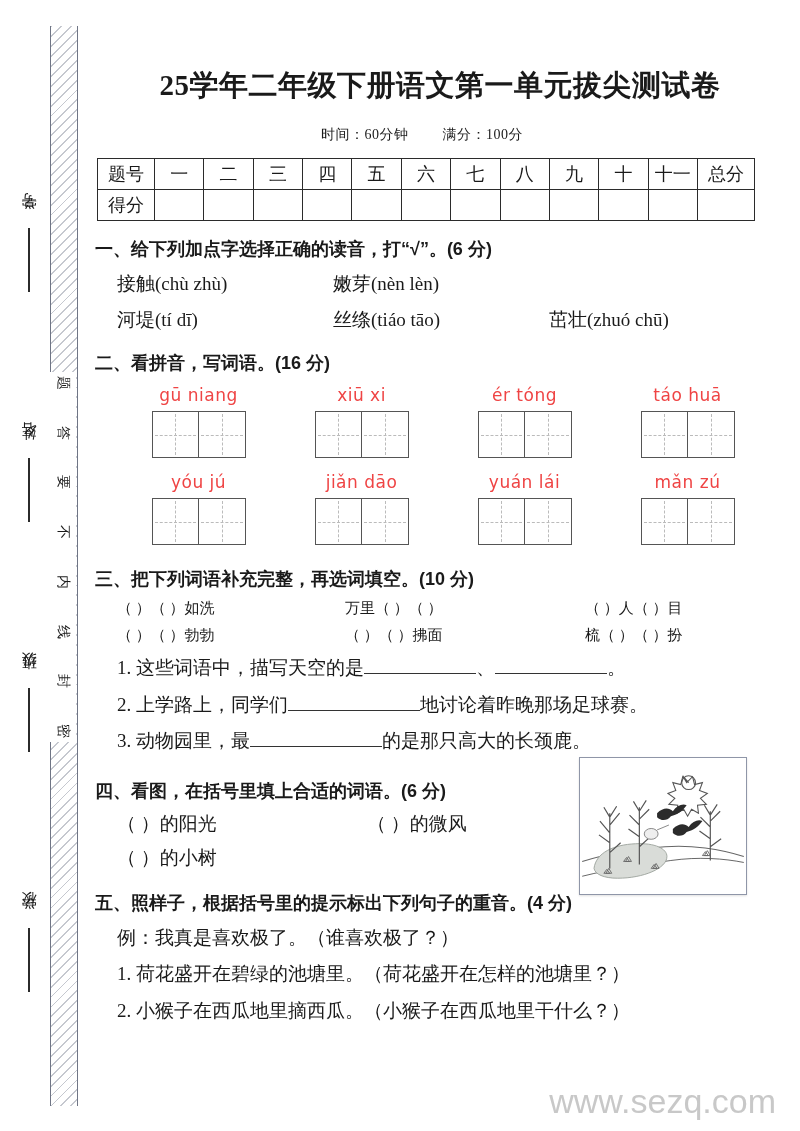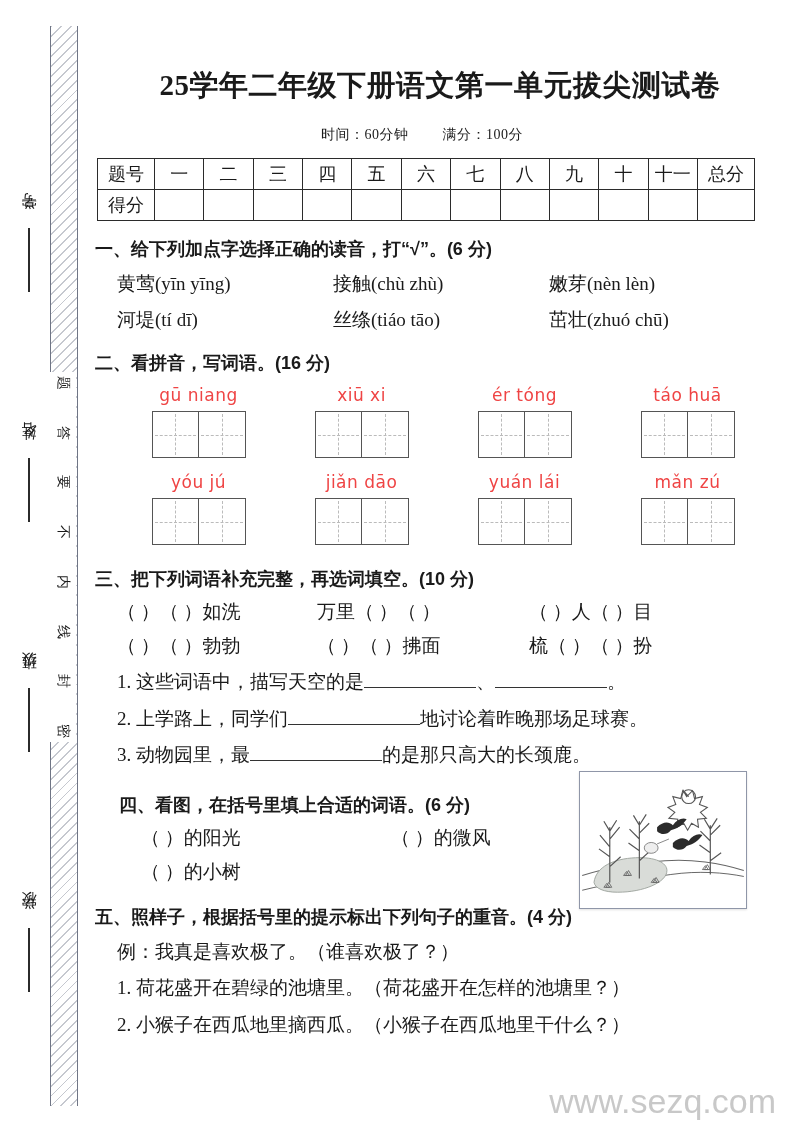--- a/index.html
+++ b/index.html
@@ -115,34 +115,34 @@
   .tzg .cell:before{
     left:50%;top:2px;bottom:2px;width:0;
     border-left:1px dashed #bbb;
   }
   .tzg .cell:after{
     top:50%;left:2px;right:2px;height:0;
     border-top:1px dashed #bbb;
   }
 
   
-  .idiom{display:flex;padding-left:22px;font-size:19px;margin-top:8px;}
+  .idiom{display:flex;padding-left:22px;font-size:15px;margin-top:8px;justify-content:space-between;}
   .idiom .a{width:200px;}
   .idiom .b{width:212px;}
   .idiom .c{width:200px;}
 
   .blank{
     display:inline-block;border-bottom:1px solid #333;
     vertical-align:baseline;
   }
   .bl-110{width:112px;}
   .bl-130{width:132px;}
 
   
-  .pic-wrap{position:relative;margin-left:24px;}
+  .pic-wrap{position:relative;}
   .pic-box{
     position:absolute;right:38px;top:-22px;
     width:168px;height:138px;
     border:1.6px solid #8f96a8;background:#fff;
     box-shadow:0 1px 2px rgba(0,0,0,.12);
     box-sizing:border-box;overflow:hidden;
   }
   .two-col{display:flex;padding-left:22px;font-size:19px;margin-top:8px;}
   .two-col .l{width:250px;}
   .two-col .r{width:250px;}
@@ -232,21 +232,20 @@
         <td></td>
         <td></td>
         <td></td>
         <td class="total"></td>
       </tr>
     </tbody>
       </table>
 
     <div class="sec">一、给下列加点字选择正确的读音，打“√”。(6 分)</div>
     <div class="three-col">
-      <div>黄莺(yīn  yīng)</div>
       <div>接触(chù  zhù)</div>
       <div>嫩芽(nèn  lèn)</div>
     </div>
     <div class="three-col">
       <div>河堤(tí  dī)</div>
       <div>丝绦(tiáo  tāo)</div>
       <div>茁壮(zhuó  chū)</div>
     </div>
 
     <div class="sec" style="margin-top:18px;">二、看拼音，写词语。(16 分)</div>

